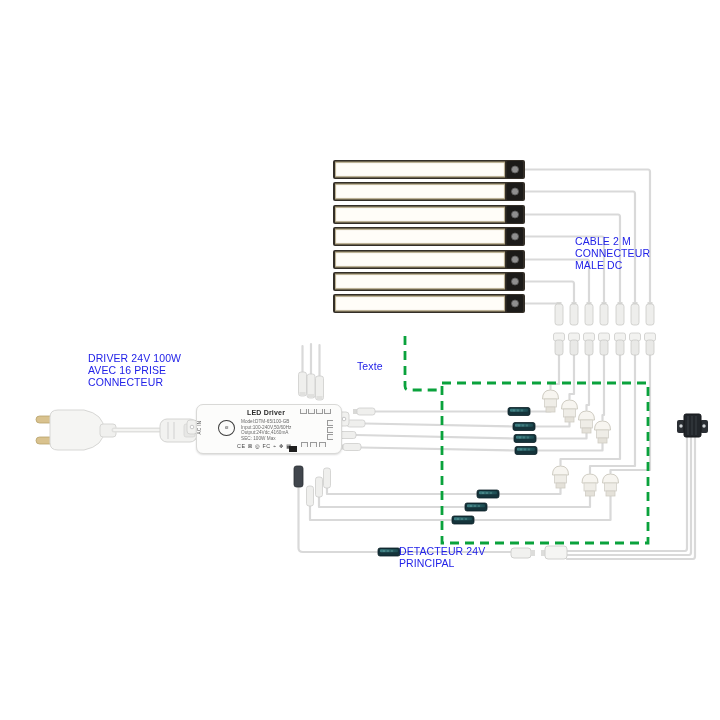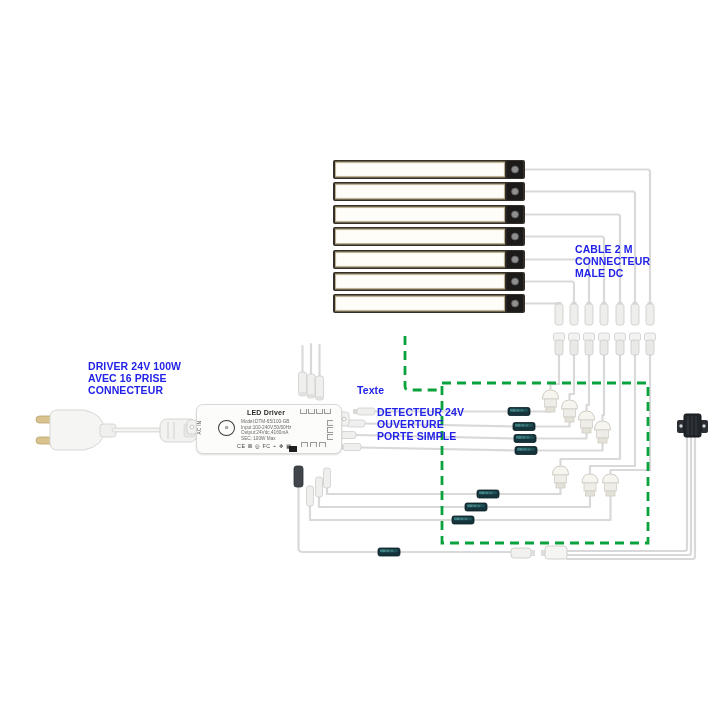--- a/index.html
+++ b/index.html
@@ -3,22 +3,22 @@
 <meta charset="utf-8">
 <style>
   html,body{margin:0;padding:0;background:#fff;}
   .stage{position:relative;width:720px;height:720px;background:#ffffff;overflow:hidden;
          font-family:"Liberation Sans",sans-serif;}
   svg.diagram{position:absolute;left:0;top:0;z-index:1;}
   .cable{fill:none;stroke:var(--c-cable,#d9d9d9);stroke-width:2.2;stroke-linejoin:round;stroke-linecap:round;}
   .cord-outer{fill:none;stroke:#e0e0de;stroke-width:5;stroke-linecap:round;}
   .cord-inner{fill:none;stroke:#f4f4f2;stroke-width:2;stroke-linecap:round;}
   .gdash{fill:none;stroke:var(--c-green,#0aa23c);stroke-width:2.8;stroke-dasharray:9 6;}
-  .blab{position:absolute;font-weight:bold;font-size:10.5px;line-height:12.2px;
-        color:var(--c-blue,#2222e8);white-space:pre-line;z-index:3;letter-spacing:.1px;margin-top:8px;}
+  .blab{position:absolute;font-weight:normal;font-size:10.5px;line-height:12.2px;
+        color:var(--c-blue,#2222e8);white-space:pre-line;z-index:3;letter-spacing:.1px;}
   
   .driver{position:absolute;left:196px;top:404px;width:144px;height:48px;z-index:2;
           background:#fcfcfb;border:1px solid #d9d9d7;border-radius:7px;
           box-shadow:0 1px 2px rgba(0,0,0,.14);}
   .driver .title{position:absolute;left:0;right:6px;top:4px;text-align:center;
                  font-size:7px;font-weight:bold;color:#2b2b2b;letter-spacing:.2px;}
   .driver .acin{position:absolute;left:-5px;top:20px;font-size:4.5px;color:#555;
                 transform:rotate(-90deg);letter-spacing:.4px;}
   .driver .logo{position:absolute;left:21px;top:15px;width:15px;height:14px;border:1.6px solid #3c3c3c;
                 border-radius:50%;font-size:5px;line-height:13px;text-align:center;color:#3c3c3c;}
@@ -261,18 +261,17 @@
   <div class="port pd" style="left:122px;top:37px"></div>
   <div class="blackport"></div>
 </div>
 
 <div class="blab" style="left:88px;top:352px">DRIVER 24V 100W
 AVEC 16 PRISE
 CONNECTEUR</div>
 <div class="blab" style="left:575px;top:235px">CABLE 2 M
 CONNECTEUR
 MALE DC</div>
-<div class="blab" style="left:357px;top:376px">Texte</div>
-<div class="blab" style="left:377px;top:398px">DETECTEUR 24V
-OUVERTURE
-PORTE SIMPLE</div>
+<div class="blab" style="left:357px;top:360px">Texte</div>
+<div class="blab" style="left:399px;top:545px">DETACTEUR 24V
+PRINCIPAL</div>
 
 </div>
 
 </body></html>

